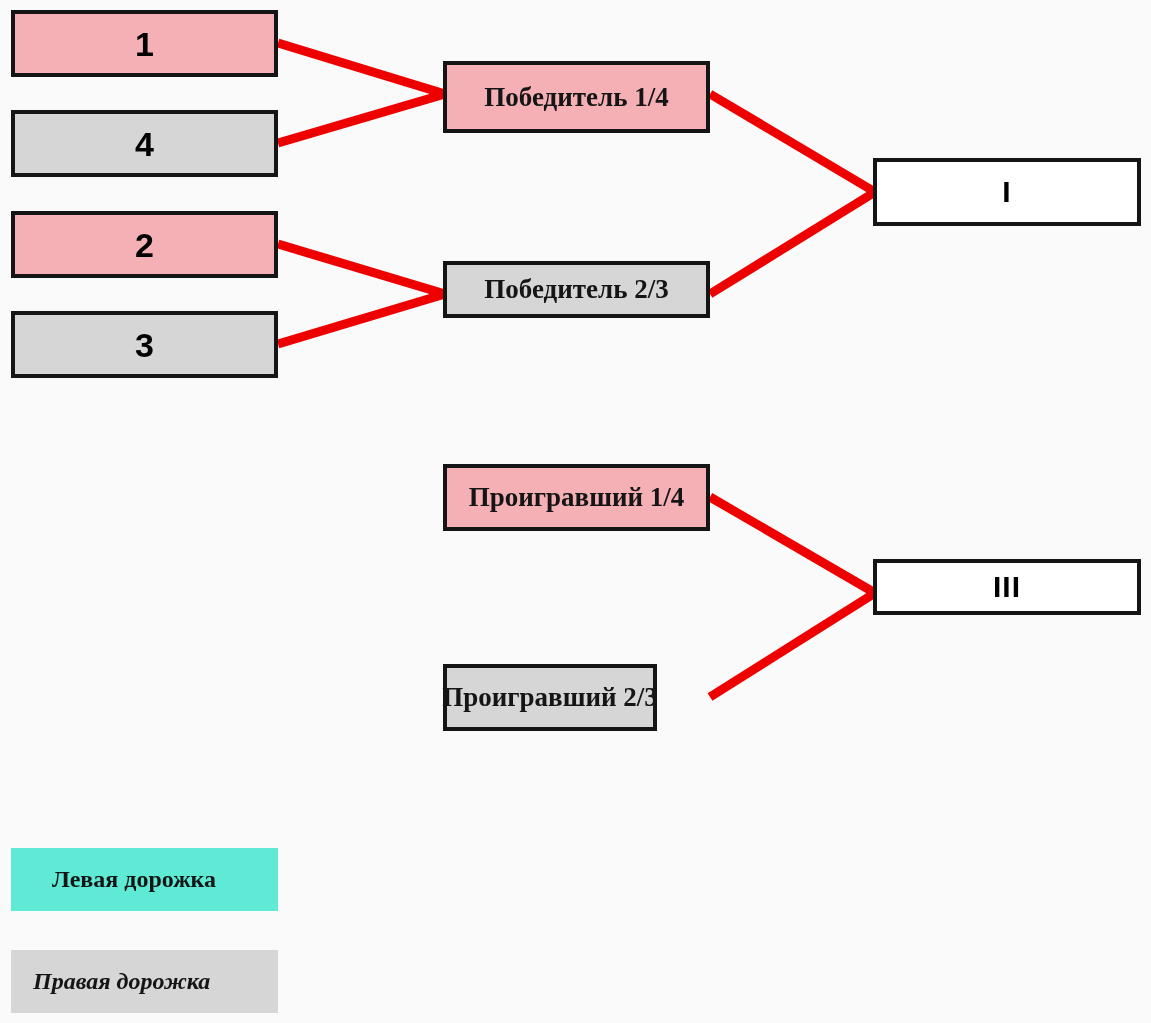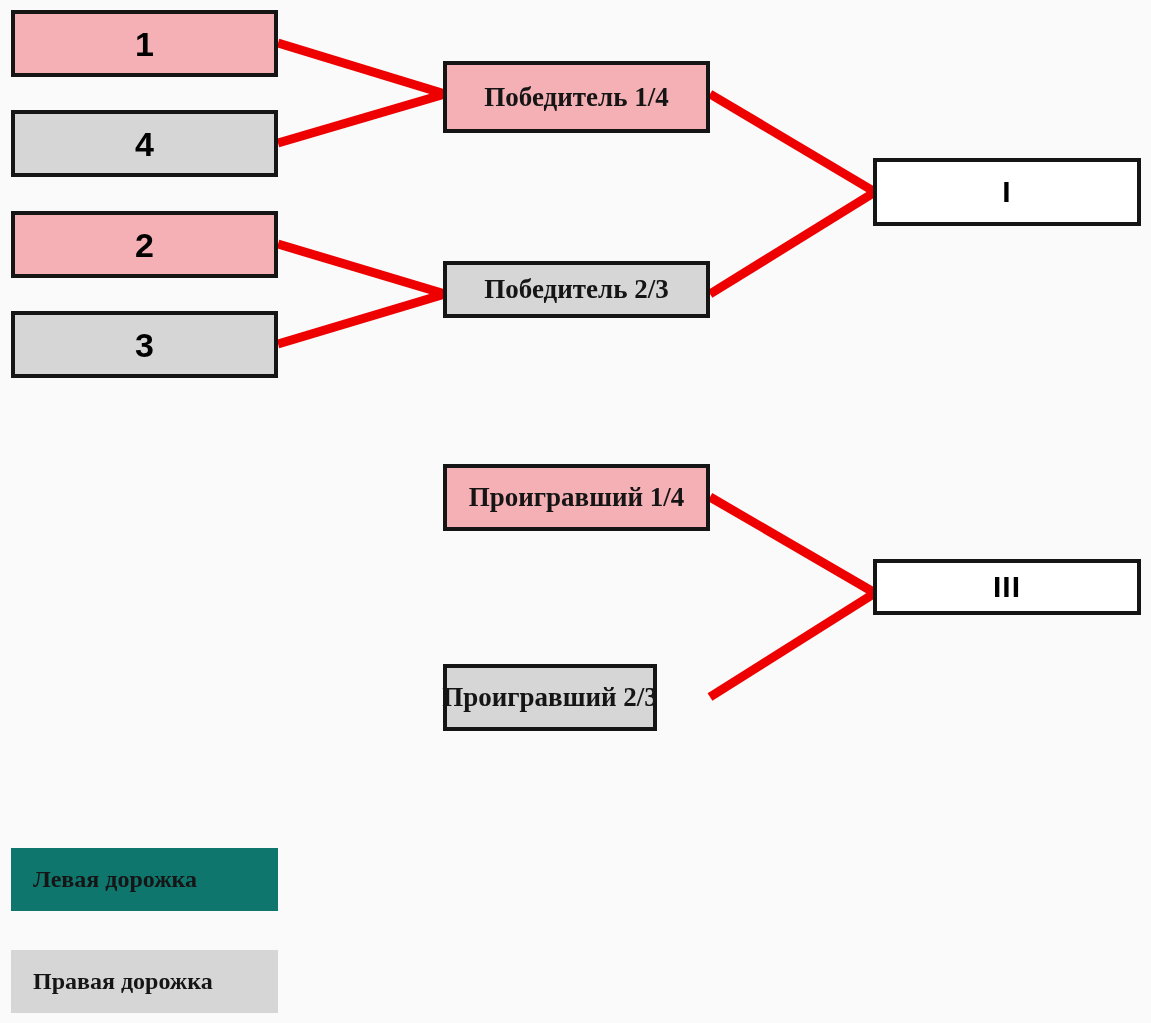--- a/index.html
+++ b/index.html
@@ -79,22 +79,22 @@
     z-index: 2;
   }
   .legend-swatch .legend-label {
     font-family: "Liberation Serif", "DejaVu Serif", serif;
     font-weight: bold;
     font-size: 24px;
     color: #151515;
     padding-left: 22px;
     white-space: nowrap;
   }
-  .legend-swatch.fill-pink { background: #0f766e; }
-  .legend-swatch.fill-gray { background: #d6d6d6; }
+  .legend-swatch.fill-pink { background: #5eead4; padding-left: 19px; }
+  .legend-swatch.fill-gray { background: #d6d6d6; font-style: italic; }
 </style>
 </head>
 <body>
 
 <div id="bracket-root">
 
   <svg id="connector-layer" viewBox="0 0 1151 1023" width="1151" height="1023">
     <g stroke="#ee0000" stroke-width="9" stroke-linecap="butt" fill="none">
 
       <line x1="278" y1="43" x2="445" y2="94"></line>

